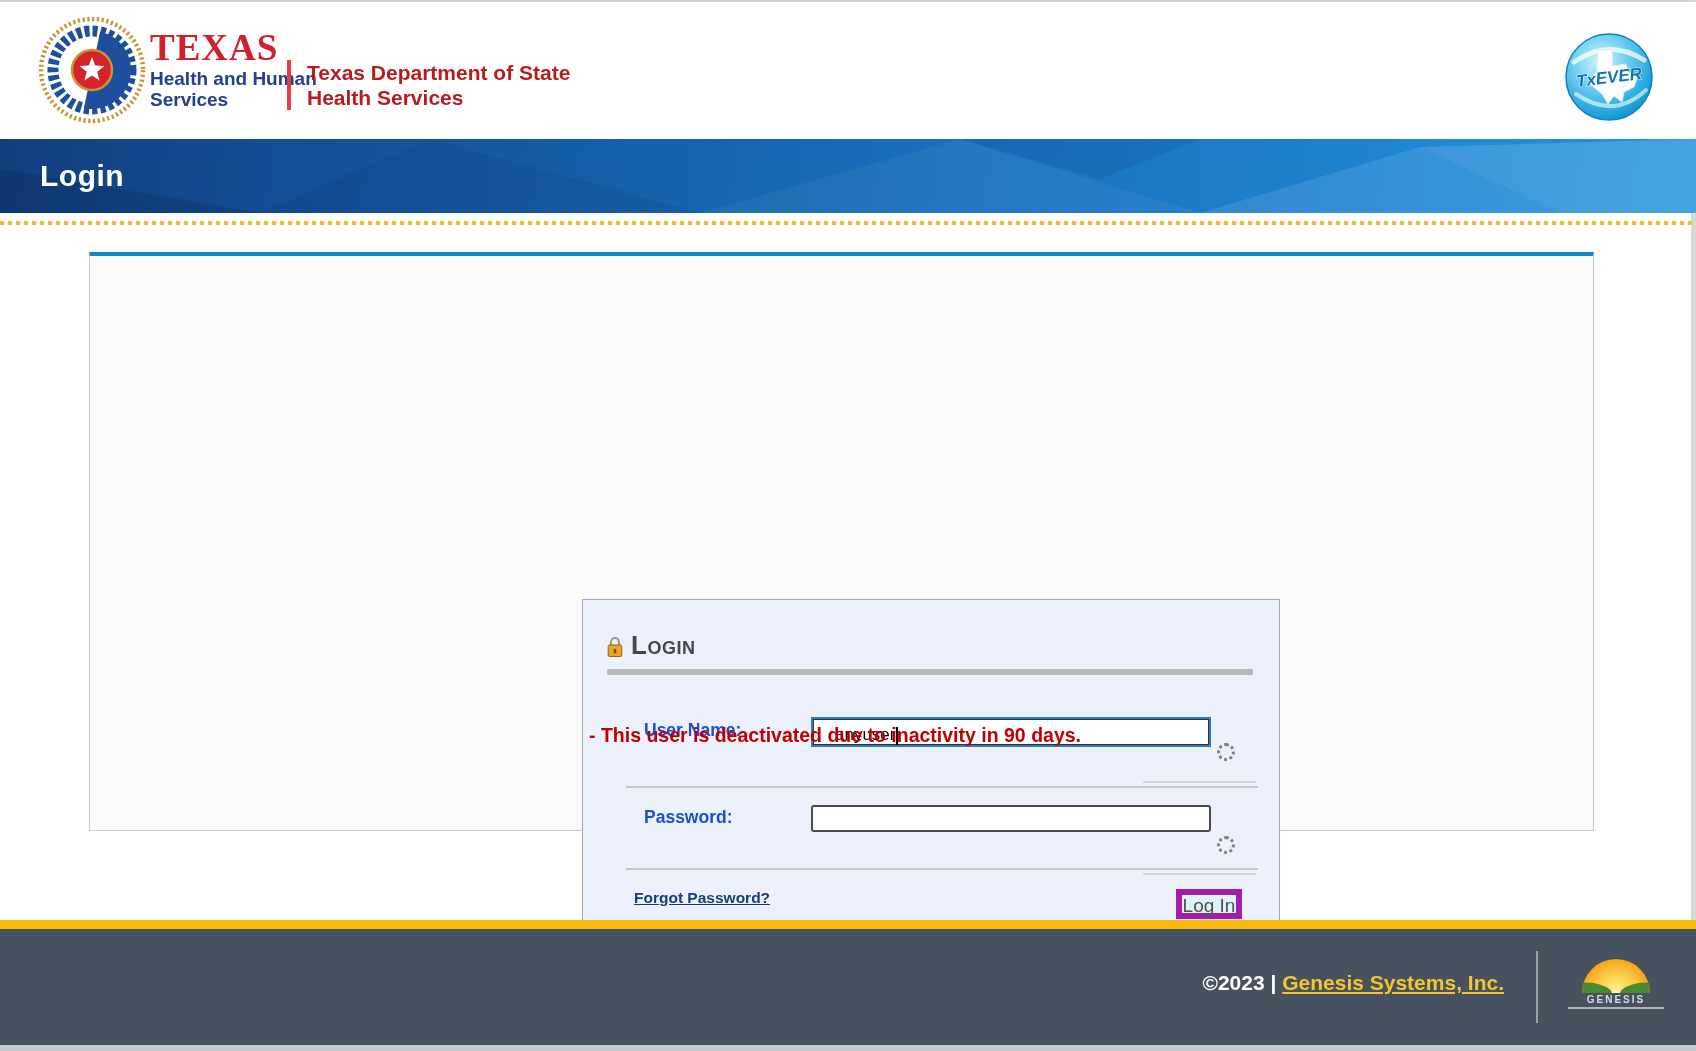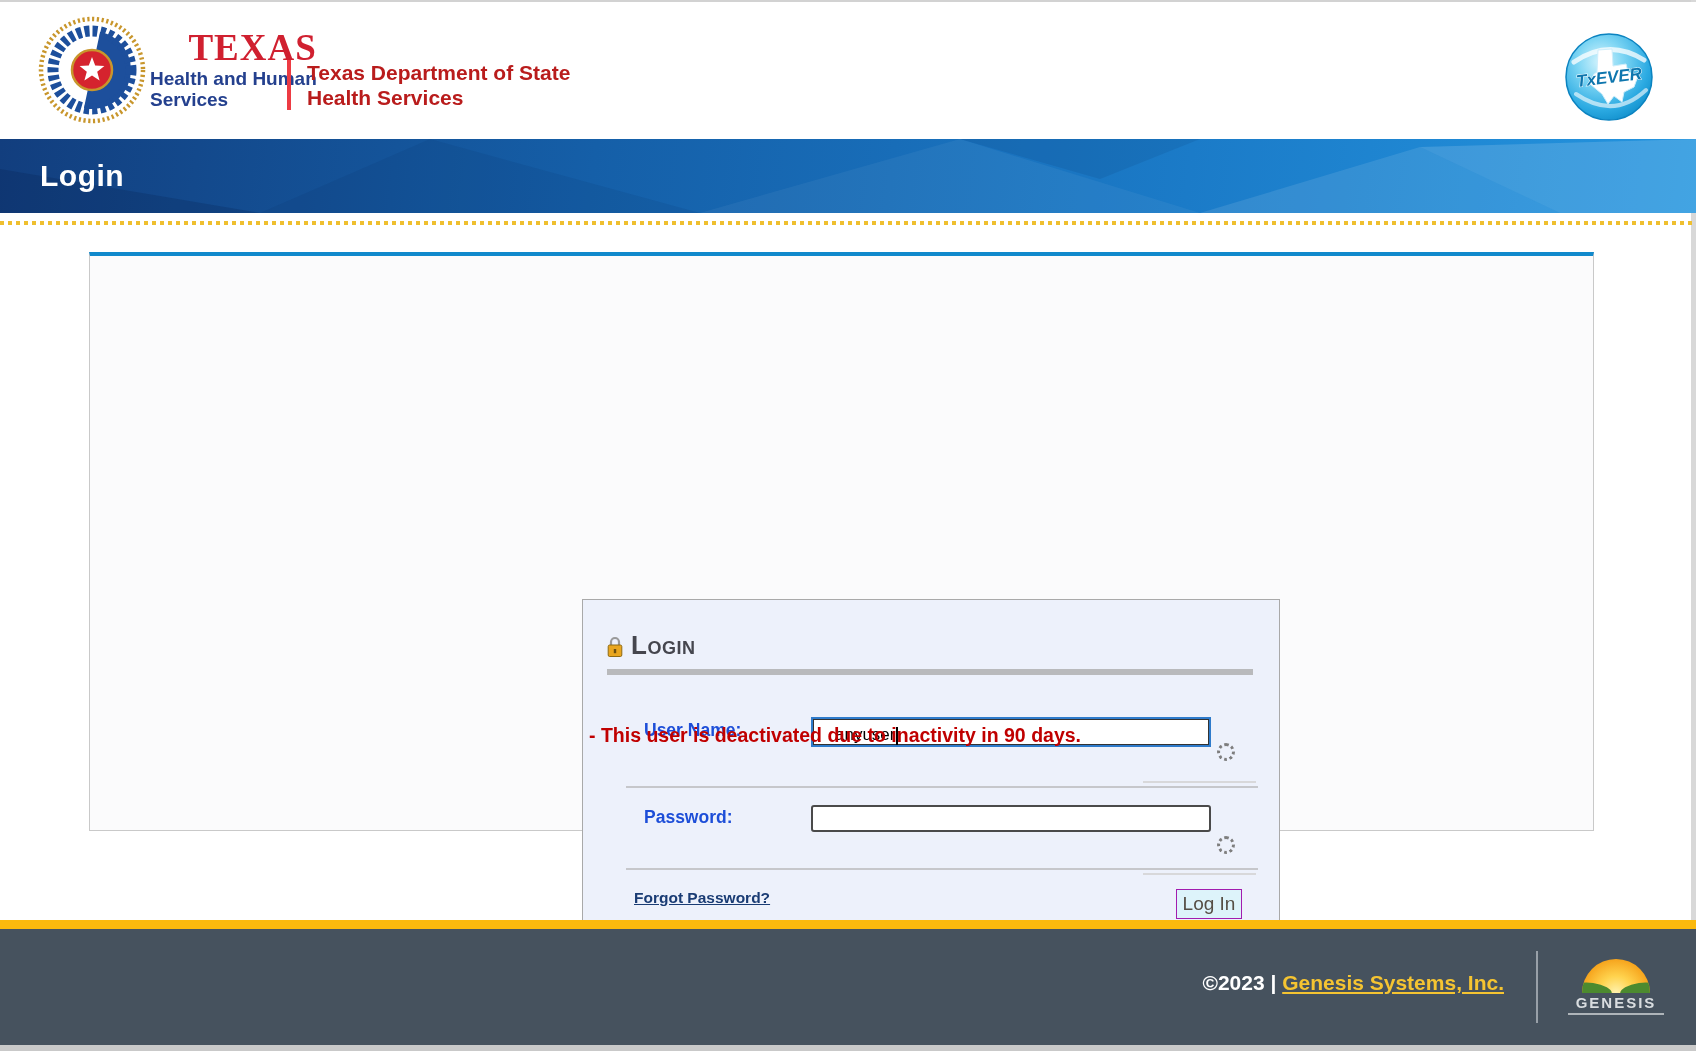--- a/index.html
+++ b/index.html
@@ -8,21 +8,21 @@
   .page { position:relative; width:1696px; height:1051px; background:#fff; overflow:hidden; }
 
   
   .top-line { position:absolute; left:0; top:0; width:1696px; height:2px; background:#d2d2d2; }
   .right-strip { position:absolute; left:1691px; top:0; width:5px; height:921px; background:#d8d8d8; }
 
   
   .header { position:absolute; left:0; top:2px; width:1696px; height:137px; background:#fff; }
   .seal { position:absolute; left:36px; top:12px; width:112px; height:112px; }
   .hhs-text { position:absolute; left:150px; top:26px; }
-  .hhs-wordmark { font-family:"Liberation Serif", serif; font-size:37px; font-weight:bold; color:#D02030; letter-spacing:1px; line-height:40px;text-align:right; }
+  .hhs-wordmark { font-family:"Liberation Serif", serif; font-size:37px; font-weight:bold; color:#D02030; letter-spacing:1px; line-height:40px; }
   .hhs-sub { font-size:19px; font-weight:bold; color:#24408E; line-height:21px; }
   .hdr-divider { position:absolute; left:287px; top:58px; width:4px; height:50px; background:#ED3B43; }
   .dept-text { position:absolute; left:307px; top:58px; font-size:21px; font-weight:bold; color:#b91c1c; line-height:25px; }
   .txever-logo { position:absolute; left:1564px; top:30px; width:90px; height:90px; }
 
   
   .banner { position:absolute; left:0; top:139px; width:1696px; height:74px;
     background:linear-gradient(97deg,#123E7E 0%, #155FA8 35%, #1B7BC8 70%, #2495DF 100%); }
   .banner svg { position:absolute; left:0; top:0; width:100%; height:100%; }
   .banner-title { position:absolute; left:40px; top:50%; transform:translateY(-50%);
@@ -64,42 +64,42 @@
   .hairline { position:absolute; height:2px; background:#C6C7CB; }
   .hl-1 { left:43px; top:186px; width:632px; }
   .hl-2 { left:43px; top:268px; width:632px; }
   .hairline-dash { position:absolute; height:2px; background:#D8D8DA; width:113px; }
   .hd-1 { left:560px; top:181px; }
   .hd-2 { left:560px; top:273px; }
 
   .forgot-link { position:absolute; left:51px; top:289px; font-size:15.5px; font-weight:bold;
     color:#1A3C74; text-decoration:underline; cursor:pointer; }
   .login-btn { position:absolute; left:593px; top:289px; width:66px; height:30px;
-    background:#DDF3FA; border:1px solid #a21caf; color:#564E45; font-size:19px;
+    background:#DDF3FA; border:6px solid #a21caf; color:#564E45; font-size:19px;
     font-family:"Liberation Sans", sans-serif; cursor:pointer; padding:0; }
 
   .error-msg { position:absolute; left:499px; top:468px; width:500px;
     color:#C00000; font-size:19.5px; font-weight:bold; line-height:22px; }
 
   
   .footer-gold { position:absolute; left:0; top:920px; width:1696px; height:9px; background:#FBB90D; }
   .footer { position:absolute; left:0; top:929px; width:1696px; height:116px; background:#46525E; }
   .footer-status { position:absolute; left:43px; top:42px; color:#FFFFFF; font-size:21px; font-weight:bold; }
   .footer-right { position:absolute; right:192px; top:42px; font-size:21px; font-weight:bold; white-space:nowrap; }
   .footer-copy { color:#FFFFFF; }
   .genesis-link { color:#F5C431; text-decoration:underline; cursor:pointer;text-align:center; }
   .footer-vdiv { position:absolute; left:1536px; top:22px; width:2px; height:72px; background:#98A0A8; }
   .genesis-logo { position:absolute; left:1568px; top:30px; width:96px; text-align:center; }
   .genesis-dome { position:relative; width:68px; height:34px; margin:0 auto;
     border-radius:68px 68px 0 0; overflow:hidden;
     background:radial-gradient(ellipse at 50% 100%, #FFF3B0 0%, #FFD34E 35%, #F59E16 75%, #E07F0C 100%); }
   .hill { position:absolute; bottom:-6px; width:40px; height:16px; background:#4C8A2F; border-radius:50%; }
   .hill-l { left:-10px; transform:rotate(8deg); }
   .hill-r { right:-10px; transform:rotate(-8deg); }
-  .genesis-text { margin-top:1px; font-size:15px; font-weight:bold; letter-spacing:2px;
+  .genesis-text { margin-top:1px; font-size:10px; font-weight:bold; letter-spacing:2px;
     color:#D9DDE0; border-bottom:2px solid #AEB4B9; padding-bottom:2px; }
   .bottom-strip { position:absolute; left:0; top:1045px; width:1696px; height:6px; background:#C9C9C9; }
 </style>
 </head>
 <body>
 
 <div class="page">
 
   <div class="top-line"></div>
   <div class="right-strip"></div>

